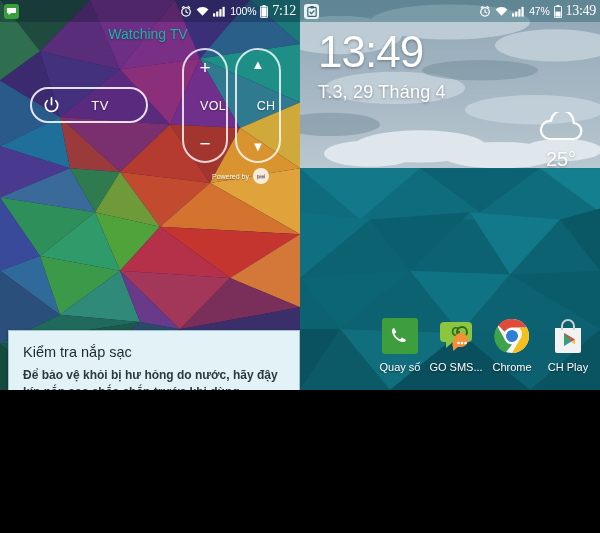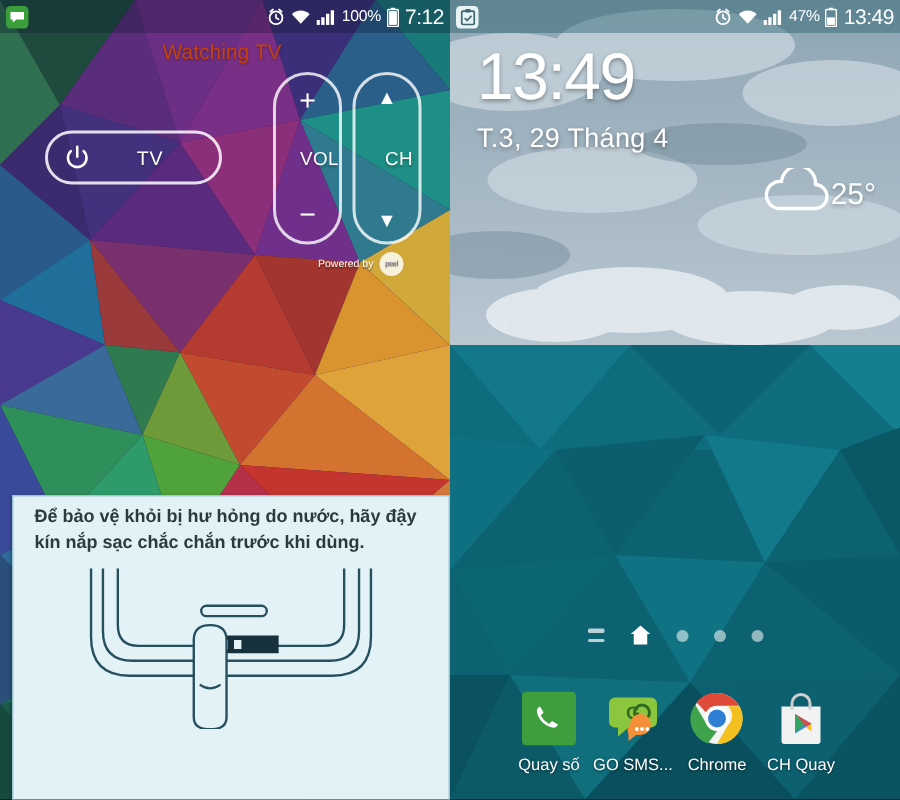--- a/index.html
+++ b/index.html
@@ -5,21 +5,21 @@
 <style>
   * { box-sizing: border-box; margin:0; padding:0; }
   html, body {
     width: 600px; height: 533px;
     overflow: hidden;
     background: #000;
     font-family: "Liberation Sans", sans-serif;
   }
   .stage { position: relative; width:600px; height:533px; display:flex; }
 
-  .panel { position: relative; width: 300px; height: 533px; overflow: hidden; }
+  .panel { position: relative; width: 300px; height: 390px; overflow: hidden; }
 
   
   .wall-left { position:absolute; inset:0; background:#2b1d4e; }
   .wall-left svg, .wall-right svg { display:block; width:100%; height:100%; }
 
   
   .statusbar {
     position:absolute; top:0; left:0; right:0; height:22px;
     display:flex; align-items:center; padding:0 4px;
     color:#fff; font-size:11px; z-index:40;
@@ -28,26 +28,26 @@
   .statusbar.right-sb { background:rgba(30,90,105,0.42);gap:35px; }
   .sb-left { display:flex; align-items:center; gap:3px; }
   .sb-right { margin-left:auto; display:flex; align-items:center; gap:4px; }
   .sb-icon { display:inline-flex; align-items:center; justify-content:center; }
   .notif-badge {
     width:15px; height:15px; border-radius:3px;
     background:#3a9e3a; display:inline-flex; align-items:center; justify-content:center;
   }
   .notif-badge.white { background:#e8f4f4; }
   .sb-batt-pct { font-size:10.5px; letter-spacing:-0.2px; }
-  .sb-clock { font-size:14px; letter-spacing:-0.3px; }
+  .sb-clock { font-size:14px; letter-spacing:-0.3px;font-family:Liberation Serif, serif; }
 
   
   .remote-title {
     position:absolute; top:26px; left:0; right:4px; text-align:center;
-    color:#c2410c; font-size:14px; z-index:20; text-shadow:0 1px 2px rgba(0,0,0,.35);
+    color:#14b8a6; font-size:14px; z-index:20; text-shadow:0 1px 2px rgba(0,0,0,.35);
   }
   .power-pill {
     position:absolute; left:30px; top:87px; width:118px; height:36px;
     border:2px solid rgba(255,255,255,.85); border-radius:18px;
     display:flex; align-items:center; z-index:20;
   }
   .power-glyph { margin-left:10px; display:flex; }
   .power-label {
     flex:1; text-align:center; color:#fff; font-size:13px;
     letter-spacing:.5px; padding-right:7px; text-shadow:0 1px 2px rgba(0,0,0,.3);
@@ -99,37 +99,37 @@
   
   .wall-right { position:absolute; inset:0; background:#0d6272; }
   .lock-clock {
     position:absolute; left:18px; top:30px; z-index:20; color:#fff;
     text-shadow:0 1px 3px rgba(0,0,0,.35);
   }
   .lock-time { font-size:44px; font-weight:300; line-height:1; letter-spacing:-1px; }
   .lock-date { font-size:18px; margin-top:8px; letter-spacing:.2px; }
   .weather {
     position:absolute; right:16px; top:112px; z-index:18;
-    display:flex; align-items:center; color:#fff;
+    display:flex; flex-direction:column; align-items:center; color:#fff;
     text-shadow:0 1px 3px rgba(0,0,0,.3);
   }
   .weather-temp { font-size:20px; font-weight:300; margin-top:2px; opacity:.95; }
 
   .page-dots {
     position:absolute; left:0; right:0; top:417px; z-index:20;
     display:flex; align-items:center; justify-content:center; gap:17px;
   }
   .pd { width:8px; height:8px; border-radius:50%; background:rgba(255,255,255,.55); }
   .pd-list { width:11px; height:9px; display:flex; flex-direction:column; justify-content:space-between; }
   .pd-list i { display:block; height:2.5px; background:rgba(255,255,255,.72); border-radius:1px; }
   .pd-home { width:14px; height:13px; }
 
   .dock {
     position:absolute; left:0; right:0; bottom:0; height:80px; z-index:20;
-    display:flex; align-items:flex-start; justify-content:center;
+    display:flex; align-items:flex-start; justify-content:flex-end;
     padding:6px 4px 0 4px;
   }
   .dock-item { width:56px; display:flex; flex-direction:column; align-items:center; }
   .dock-ico { width:40px; height:40px; display:flex; align-items:center; justify-content:center; }
   .dock-label {
     margin-top:5px; color:#fff; font-size:11px; white-space:nowrap;
     text-shadow:0 1px 2px rgba(0,0,0,.55); max-width:60px; overflow:hidden;
   }
   .app-grid { width:34px; height:34px; display:grid; grid-template-columns:repeat(4,1fr); grid-template-rows:repeat(4,1fr); gap:3px; }
   .app-grid i { display:block; background:#fff; border-radius:1px; }
@@ -262,20 +262,21 @@
       <span class="rocker-label">CH</span>
       <span class="rk-sym" style="font-size:13px;">▼</span>
     </div>
 
     <div class="powered-by">
       <span>Powered by</span>
       <span class="peel-logo">peel</span>
     </div>
 
     <div class="popup" id="popup-charger">
+      <div class="popup-title">Kiểm tra nắp sạc</div>
       <div class="popup-body">Để bảo vệ khỏi bị hư hỏng do nước, hãy đậy kín nắp sạc chắc chắn trước khi dùng.</div>
       <div class="popup-art">
         <svg viewBox="0 0 276 108" preserveAspectRatio="xMidYMid meet" aria-hidden="true">
           <g fill="none" stroke="#26505e" stroke-width="1.6">
             <path d="M62 -24 v62 q0 14 14 14 h124 q14 0 14 -14 v-62"></path>
             <path d="M52 -24 v66 q0 20 20 20 h132 q20 0 20 -20 v-66"></path>
             <path d="M44 -24 v70 q0 26 26 26 h136 q26 0 26 -26 v-70"></path>
             <rect x="118" y="25" width="44" height="7" rx="3.5"></rect>
           </g>
           <path d="M126 45 h44 v12 h-44 z" fill="#16313c"></path>
@@ -458,19 +459,19 @@
         <span class="dock-ico">
           <svg width="36" height="36" viewBox="0 0 36 36">
             <path d="M5 10h26v23a2 2 0 0 1-2 2H7a2 2 0 0 1-2-2z" fill="#f2f2f2"></path>
             <path d="M12 12V8a6 6 0 0 1 12 0v4" fill="none" stroke="#cfcfcf" stroke-width="2"></path>
             <path d="M14 15l11 6.5L14 28z" fill="#4285f4"></path>
             <path d="M14 15l7 6.5-7 6.5z" fill="#34a853" opacity="0.9"></path>
             <path d="M14 15l11 6.5-3.5 2z" fill="#ea4335" opacity="0.85"></path>
             <path d="M21.5 24l3.5-2.5 0 5z" fill="#fbbc05" opacity="0.9"></path>
           </svg>
         </span>
-        <span class="dock-label">CH Quay</span>
+        <span class="dock-label">CH Play</span>
       </div>
 
 
     </div>
   </div>
 </div>
 
 </body></html>

